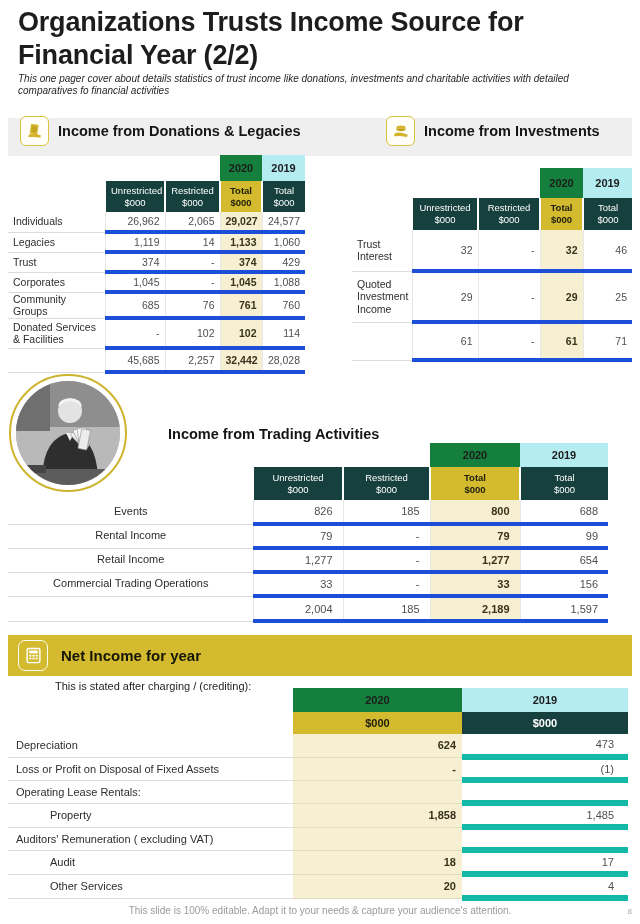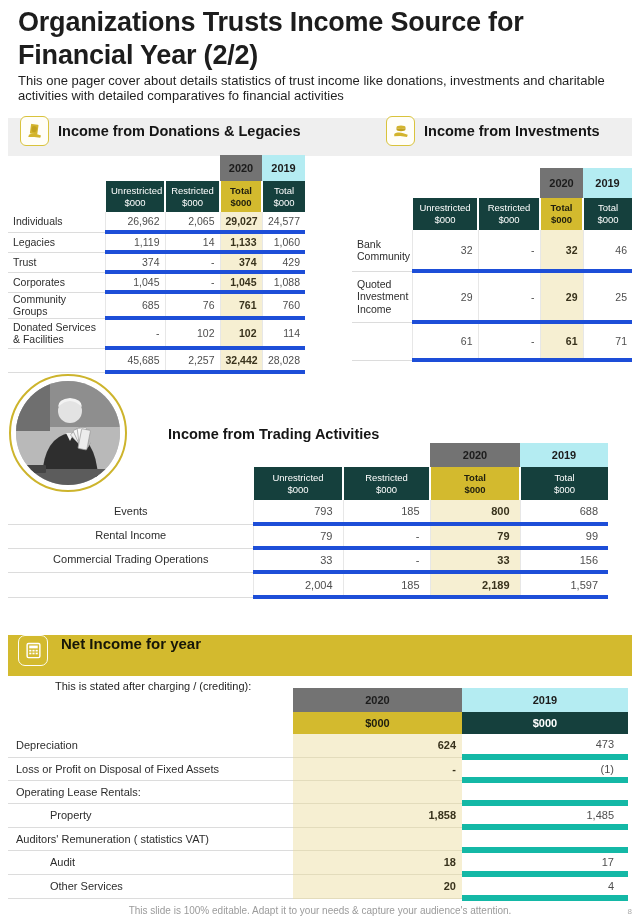--- a/index.html
+++ b/index.html
@@ -1,51 +1,51 @@
 <!DOCTYPE html>
 <html><head>
 <meta charset="utf-8">
 <style>
   * { margin:0; padding:0; box-sizing:border-box; }
   html,body { background:#ffffff; }
   body { width:640px; height:924px; position:relative; font-family:"Liberation Sans", sans-serif; overflow:hidden; }
 
   .page-title { position:absolute; left:18px; top:6px; width:580px; font-size:27px; font-weight:bold; color:#1d1d1d; line-height:1.22; letter-spacing:-0.2px; }
-  .page-subtitle { position:absolute; left:18px; top:73px; width:606px; font-size:13px; color:#1f1f1f; line-height:1.18; }
+  .page-subtitle { position:absolute; left:18px; top:73px; width:606px; font-size:10px; color:#1f1f1f; line-height:1.18;font-style:italic; }
 
   .section-band { position:absolute; left:8px; top:118px; width:624px; height:38px; background:#efefef; }
   .sec-header { position:absolute; display:flex; align-items:center; gap:9px; height:26px; top:118px; }
   .sec-header.left { left:20px; }
   .sec-header.right { left:386px; }
   .icon-box { width:29px; height:30px; background:#fffef8; border:1px solid #d9c33c; border-radius:6px; display:flex; align-items:center; justify-content:center; flex:0 0 auto; }
   .sec-title { font-size:14.5px; font-weight:bold; color:#161616; white-space:nowrap; }
 
   table.fin { position:absolute; border-collapse:collapse; table-layout:fixed; }
   table.fin td { vertical-align:middle; padding:0 5px; }
   .yr-cell { text-align:center; font-weight:bold; font-size:11px; color:#1c1c1c; }
-  .bg-cream { background:#737373; }
+  .bg-cream { background:#15803d; }
   .bg-cyan  { background:#b4ecf2; }
   .colhead { background:#15403d; color:#ffffff; text-align:center; font-size:9.5px; line-height:1.25; border-left:2px solid #ffffff; }
   .colhead.gold { background:#d3ba2e; color:#21200f; font-weight:bold; }
   .blank-cell { background:transparent; }
   td.lbl { text-align:left; color:#2d2d2d; font-size:10.5px; line-height:1.2; border-bottom:1px solid #dcdcdc; }
   td.val { text-align:right; color:#4e4e4e; font-size:10.5px; border-left:1px solid #e7e7e7; border-bottom:4px solid #1d4ed8; }
   td.val.t20 { background:#f6efd2; font-weight:bold; color:#38321c; }
 
   #donations-table { left:8px; top:155px; width:297px; }
   #investments-table { left:352px; top:168px; width:280px; }
   #trading-table { left:8px; top:443px; width:600px; }
   #trading-table td.lbl { padding-left:6px; font-size:11px;text-align:center; }
   #trading-table td.val { font-size:11px; padding-right:10px; }
 
   .photo-ring { position:absolute; left:9px; top:374px; width:118px; height:118px; border-radius:50%; border:2px solid #cdb42c; background:#ffffff; display:flex; align-items:center; justify-content:center; }
   .photo { width:104px; height:104px; border-radius:50%; overflow:hidden; background:#bfbfbf; }
   .trading-heading { position:absolute; left:168px; top:426px; font-size:14.5px; font-weight:bold; color:#161616; }
 
-  .net-banner { position:absolute; left:8px; top:635px; width:624px; height:41px; background:#d3ba2e; display:flex; align-items:flex-start; }
+  .net-banner { position:absolute; left:8px; top:635px; width:624px; height:41px; background:#d3ba2e; display:flex; align-items:center; }
   .net-icon-box { width:30px; height:31px; margin-left:10px; border:1.6px solid #fdfdf2; border-radius:7px; display:flex; align-items:center; justify-content:center; flex:0 0 auto; }
   .net-title { font-size:15px; font-weight:bold; color:#161608; margin-left:13px; }
   .net-note { position:absolute; left:55px; top:680px; font-size:11px; color:#1f1f1f; }
 
   #net-table { left:8px; top:688px; width:620px; }
   #net-table td { font-size:11px; }
   #net-table .unit-cell { text-align:center; font-weight:bold; font-size:11px; }
   #net-table .unit-2020 { background:#d3ba2e; color:#21200f; }
   #net-table .unit-2019 { background:#15403d; color:#ffffff; }
   #net-table td.nlbl { text-align:left; color:#2d2d2d; border-bottom:1px solid #dcdcdc; padding-left:8px; }
@@ -178,21 +178,21 @@
     <td class="yr-cell bg-cyan">2019</td>
   </tr>
   <tr style="height:32px">
     <td class="blank-cell"></td>
     <td class="colhead"><span>Unrestricted</span><br><span>$000</span></td>
     <td class="colhead"><span>Restricted</span><br><span>$000</span></td>
     <td class="colhead gold"><span>Total</span><br><span>$000</span></td>
     <td class="colhead"><span>Total</span><br><span>$000</span></td>
   </tr>
   <tr style="height:41px">
-    <td class="lbl">Bank Community</td>
+    <td class="lbl">Trust Interest</td>
     <td class="val">32</td>
     <td class="val">-</td>
     <td class="val t20">32</td>
     <td class="val">46</td>
   </tr>
   <tr style="height:51px">
     <td class="lbl">Quoted Investment Income</td>
     <td class="val">29</td>
     <td class="val">-</td>
     <td class="val t20">29</td>
@@ -248,31 +248,38 @@
   </tr>
   <tr style="height:33px">
     <td class="blank-cell"></td>
     <td class="colhead"><span>Unrestricted</span><br><span>$000</span></td>
     <td class="colhead"><span>Restricted</span><br><span>$000</span></td>
     <td class="colhead gold"><span>Total</span><br><span>$000</span></td>
     <td class="colhead"><span>Total</span><br><span>$000</span></td>
   </tr>
   <tr style="height:24px">
     <td class="lbl">Events</td>
-    <td class="val">793</td>
+    <td class="val">826</td>
     <td class="val">185</td>
     <td class="val t20">800</td>
     <td class="val">688</td>
   </tr>
   <tr style="height:24px">
     <td class="lbl">Rental Income</td>
     <td class="val">79</td>
     <td class="val">-</td>
     <td class="val t20">79</td>
     <td class="val">99</td>
+  </tr>
+  <tr style="height:24px">
+    <td class="lbl">Retail Income</td>
+    <td class="val">1,277</td>
+    <td class="val">-</td>
+    <td class="val t20">1,277</td>
+    <td class="val">654</td>
   </tr>
   <tr style="height:24px">
     <td class="lbl">Commercial Trading Operations</td>
     <td class="val">33</td>
     <td class="val">-</td>
     <td class="val t20">33</td>
     <td class="val">156</td>
   </tr>
   <tr style="height:25px">
     <td class="lbl"></td>
@@ -335,21 +342,21 @@
     <td class="nlbl">Operating Lease Rentals:</td>
     <td class="nv20"></td>
     <td class="nv19"></td>
   </tr>
   <tr style="height:24px">
     <td class="nlbl indent">Property</td>
     <td class="nv20">1,858</td>
     <td class="nv19">1,485</td>
   </tr>
   <tr style="height:23px">
-    <td class="nlbl">Auditors' Remuneration ( statistics VAT)</td>
+    <td class="nlbl">Auditors' Remuneration ( excluding VAT)</td>
     <td class="nv20"></td>
     <td class="nv19"></td>
   </tr>
   <tr style="height:24px">
     <td class="nlbl indent">Audit</td>
     <td class="nv20">18</td>
     <td class="nv19">17</td>
   </tr>
   <tr style="height:24px">
     <td class="nlbl indent">Other Services</td>

